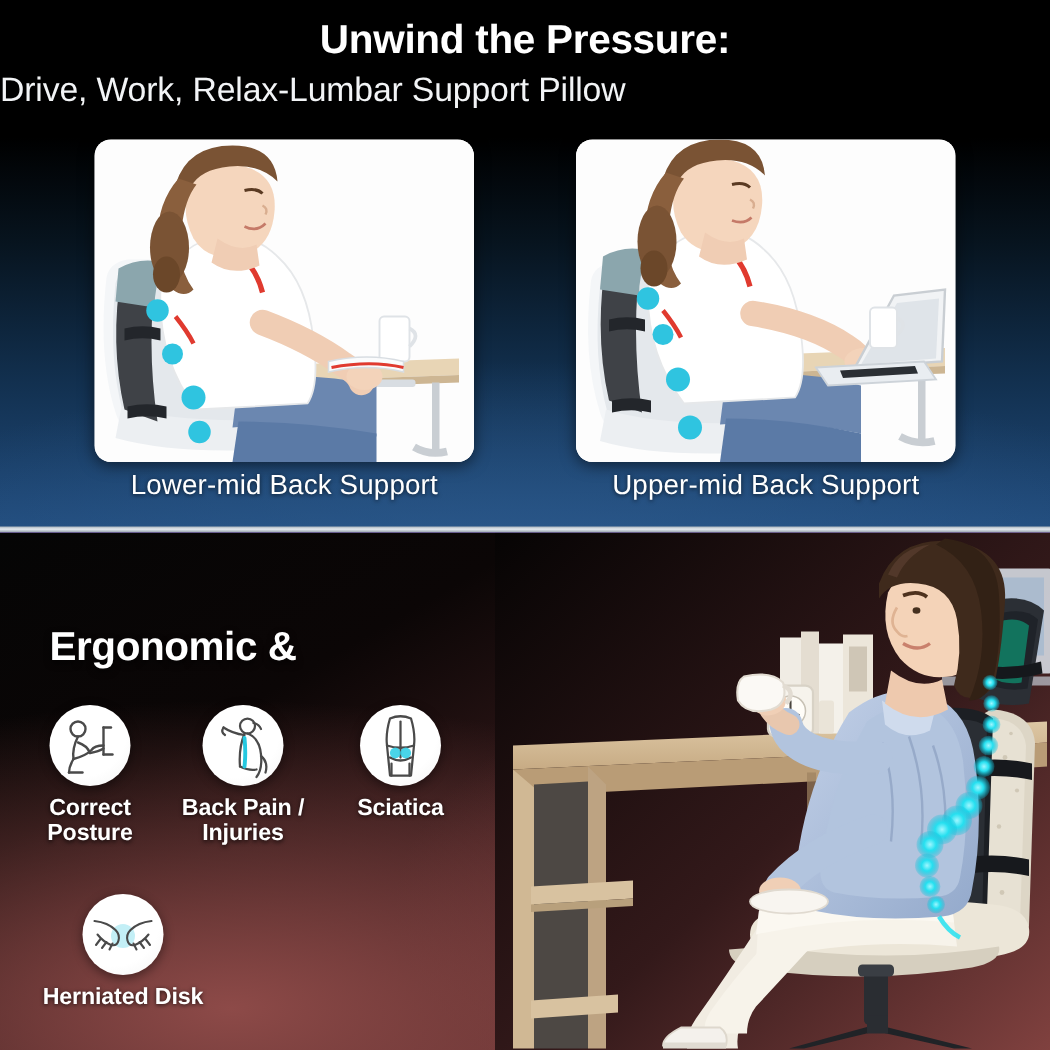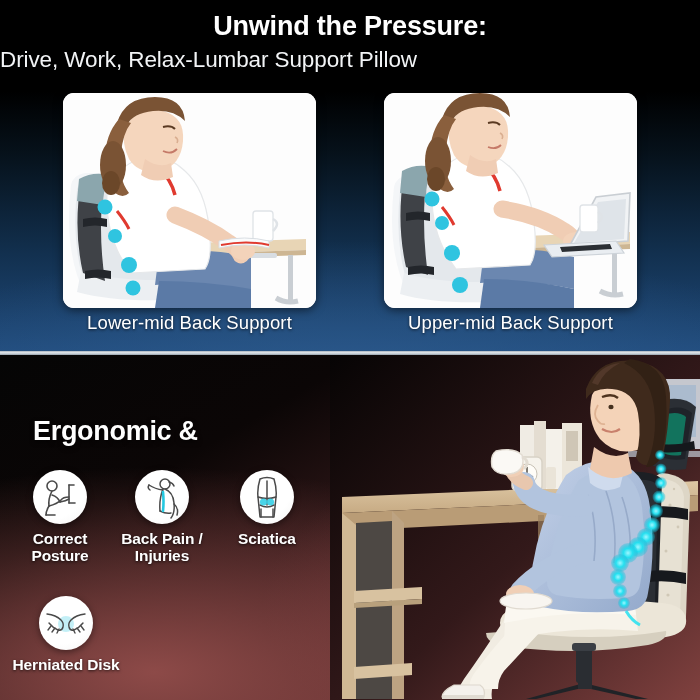--- a/index.html
+++ b/index.html
@@ -76,21 +76,21 @@
   }
   .benefit .circle svg { display:block; }
   .benefit .blabel {
     margin-top:6px; color:#fff; font-size:15.5px; font-weight:bold;
     line-height:1.12; letter-spacing:-.1px; text-shadow:0 1px 3px rgba(0,0,0,.75);
     white-space:pre-line;
   }
   .b0 { left:14px;  top:0;   width:92px; }
   .b1 { left:110px; top:0;   width:104px; }
   .b2 { left:222px; top:0;   width:90px; }
-  .b3 { left:8px;  top:126px; width:116px; }
+  .b3 { left:24px;  top:126px; width:116px; }
   .b4 { left:148px; top:126px; width:122px; }
 
   .scene { position:absolute; left:330px; top:355px; width:370px; height:345px; overflow:hidden; }
 </style>
 </head>
 <body>
 
 <div class="poster">
 
   <div class="top-panel">

